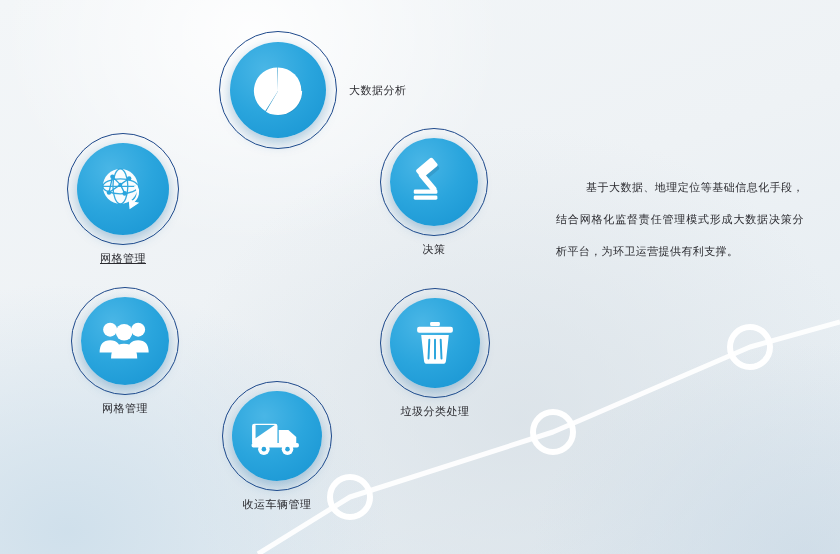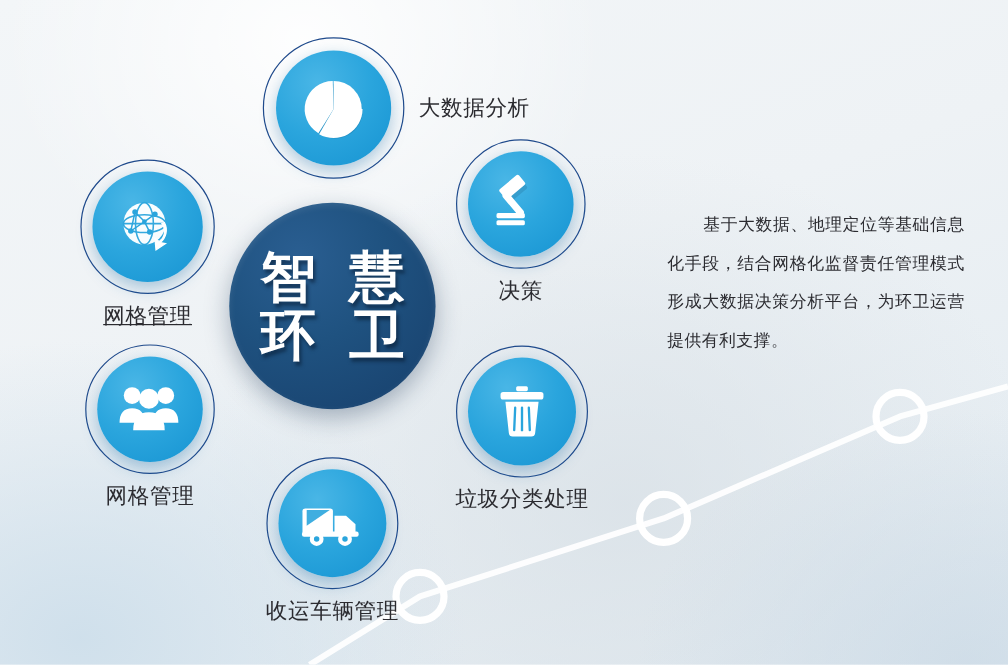--- a/index.html
+++ b/index.html
@@ -87,65 +87,61 @@
     justify-content: center;
     box-sizing: border-box;
   }
   .node-icon {
     display: block;
   }
   .node-label {
     position: absolute;
     white-space: nowrap;
     color: #2b2b30;
-    font-size: 18px;
+    font-size: 11px;
     letter-spacing: 0.5px;
     font-family: "DejaVu Sans", "Liberation Sans", sans-serif;
   }
   .label-below {
     left: 50%;
     transform: translateX(-50%);
   }
   .label-right {
     top: 50%;
     transform: translateY(-50%);
   }
 
   
   .desc {
     position: absolute;
     left: 556px;
     top: 172px;
     width: 248px;
     color: #2b2b30;
-    font-size: 14px;
+    font-size: 11px;
     line-height: 32px;
     text-indent: 30px;
     text-align: justify;
     letter-spacing: 0.4px;
     z-index: 7;
     font-family: "DejaVu Sans", "Liberation Sans", sans-serif;
   }
 </style>
 </head>
 <body>
 
 <div class="stage">
 
   <svg class="bg-polyline" viewBox="0 0 840 554">
     <polyline points="258,554 350,497 553,432 750,347 840,322" fill="none" stroke="#ffffff" stroke-width="5" stroke-linejoin="round" opacity="0.92"></polyline>
     <circle cx="350" cy="497" r="20" fill="none" stroke="#ffffff" stroke-width="6"></circle>
     <circle cx="553" cy="432" r="20" fill="none" stroke="#ffffff" stroke-width="6"></circle>
     <circle cx="750" cy="347" r="20" fill="none" stroke="#ffffff" stroke-width="6"></circle>
   </svg>
 
-  <div class="hub" style="left:191px; top:169px;">
-    <div class="hub-line">智 慧</div>
-    <div class="hub-line">环 卫</div>
-  </div>
 
   <div class="node" style="left:219px; top:31px; width:118px; height:118px;">
     <div class="node-ring" style="width:118px; height:118px;"></div>
     <div class="node-disc" style="left:11px; top:11px; width:96px; height:96px;">
       <svg class="node-icon" width="56" height="56" viewBox="0 0 64 64">
         <g transform="translate(2,3)">
           <path d="M30 30 L30 4 A26 26 0 0 1 56 30 Z" fill="rgba(10,60,95,0.18)" transform="translate(1.5,2)"></path>
           <path d="M30 30 L56 30 A26 26 0 0 1 17 52.5 Z" fill="rgba(10,60,95,0.18)" transform="translate(1.5,2)"></path>
           <path d="M30 30 L17 52.5 A26 26 0 0 1 30 4 Z" fill="rgba(10,60,95,0.18)" transform="translate(1.5,2)"></path>
           <path d="M30 30 L30 3.2 A26.8 26.8 0 0 1 56.8 30 Z" fill="#ffffff"></path>
@@ -182,21 +178,21 @@
             <line x1="34" y1="37" x2="29" y2="27"></line>
             <line x1="20" y1="18" x2="16" y2="36"></line>
           </g>
           <path d="M44 26 a15 15 0 0 1 -4 19 l5 1 -9 6 -1 -11 4 3 a11.5 11.5 0 0 0 2.5 -17 z" fill="#ffffff" stroke="#ffffff" stroke-width="1.2" transform="translate(4,2)"></path>
         </g>
       </svg>
     </div>
     <div class="node-label label-below" style="top:118px;text-decoration:underline;">网格管理</div>
   </div>
 
-  <div class="node" style="left:380px; top:116px; width:108px; height:108px;">
+  <div class="node" style="left:380px; top:128px; width:108px; height:108px;">
     <div class="node-ring" style="width:108px; height:108px;"></div>
     <div class="node-disc" style="left:10px; top:10px; width:88px; height:88px;">
       <svg class="node-icon" width="54" height="54" viewBox="0 0 64 64">
         <g fill="#ffffff">
           <g transform="translate(2,3)">
             <rect x="12" y="10" width="24" height="12" rx="2" transform="rotate(-40 24 16)" fill="rgba(10,60,95,0.16)"></rect>
           </g>
           <rect x="11" y="9" width="25" height="12.5" rx="2" transform="rotate(-40 23.5 15.2)"></rect>
           <rect x="21" y="18" width="7" height="28" rx="2.6" transform="rotate(-40 24.5 32)"></rect>
           <rect x="8" y="41" width="28" height="5" rx="1.6"></rect>

